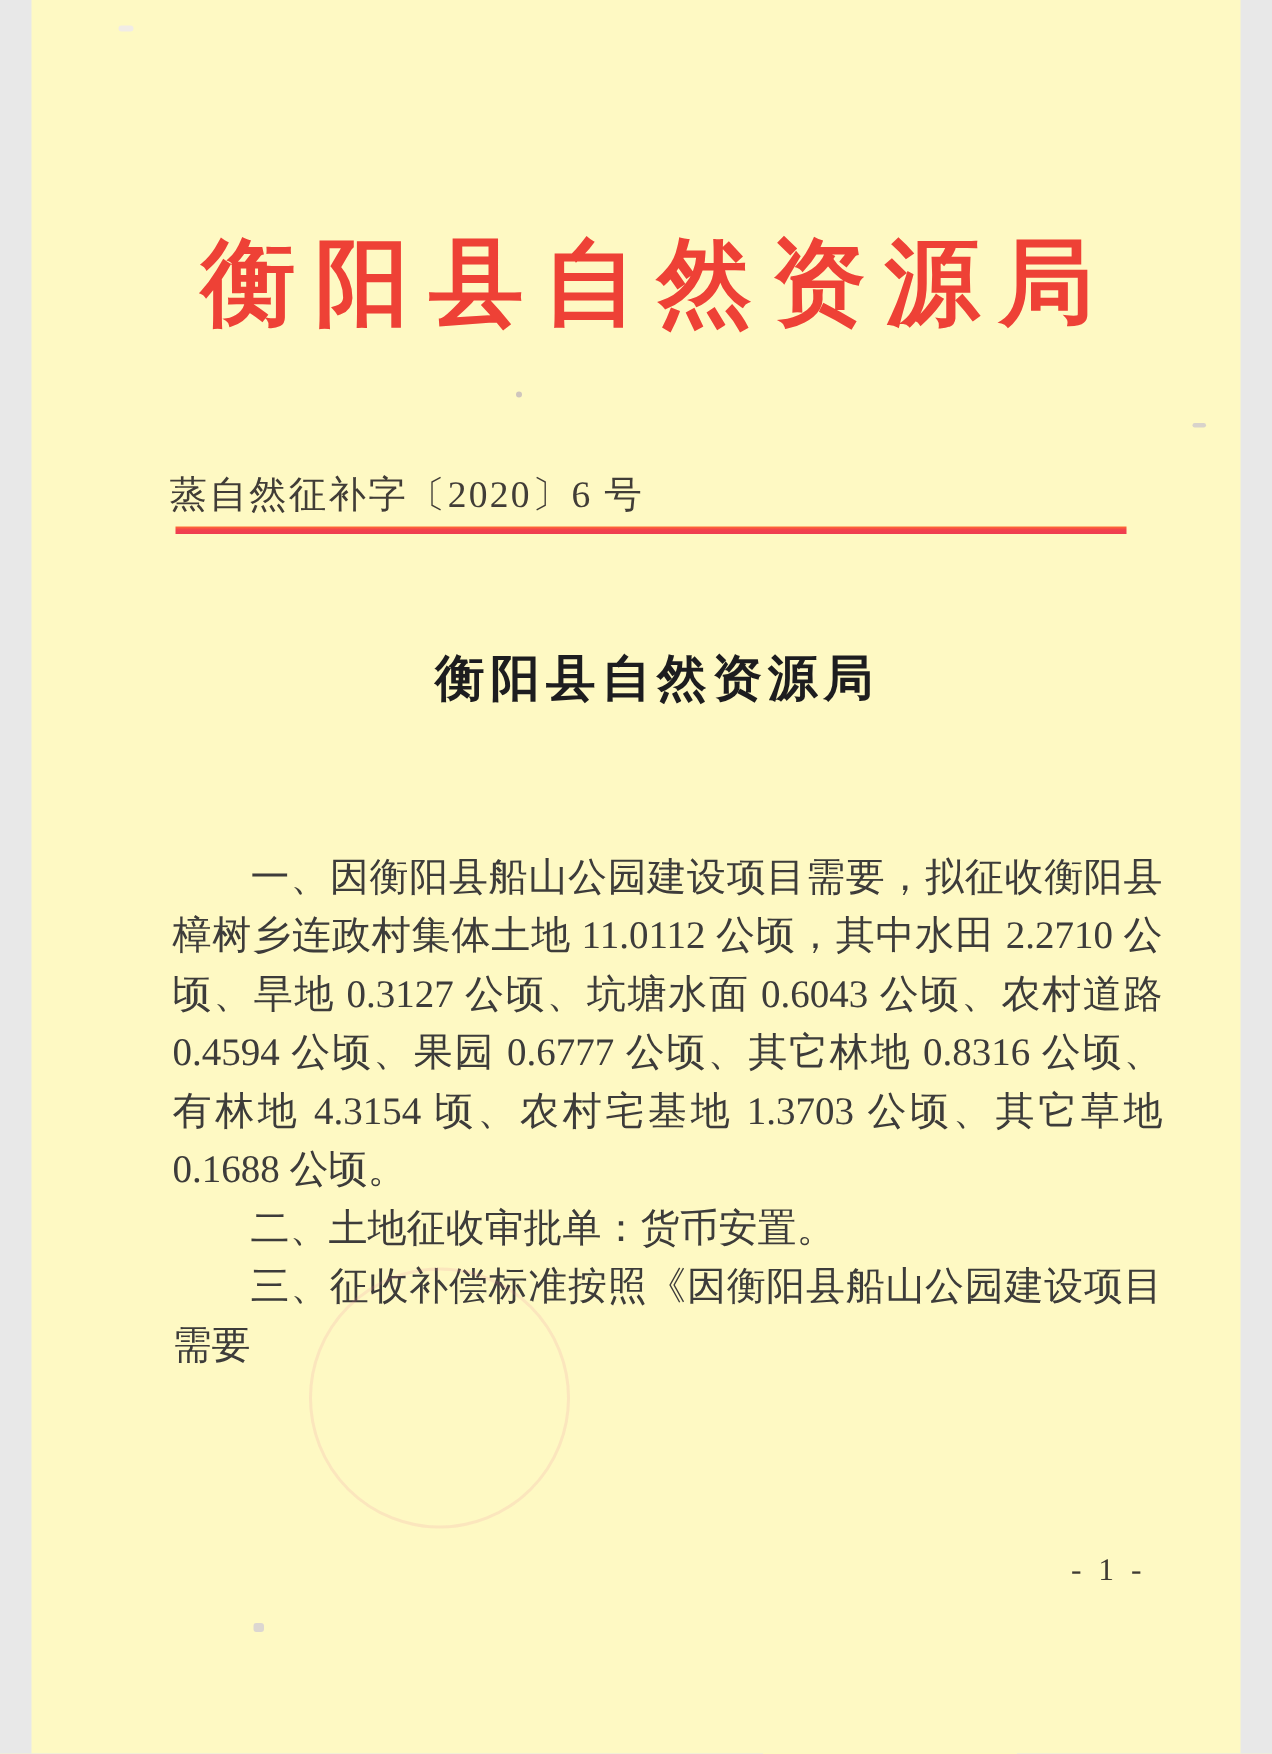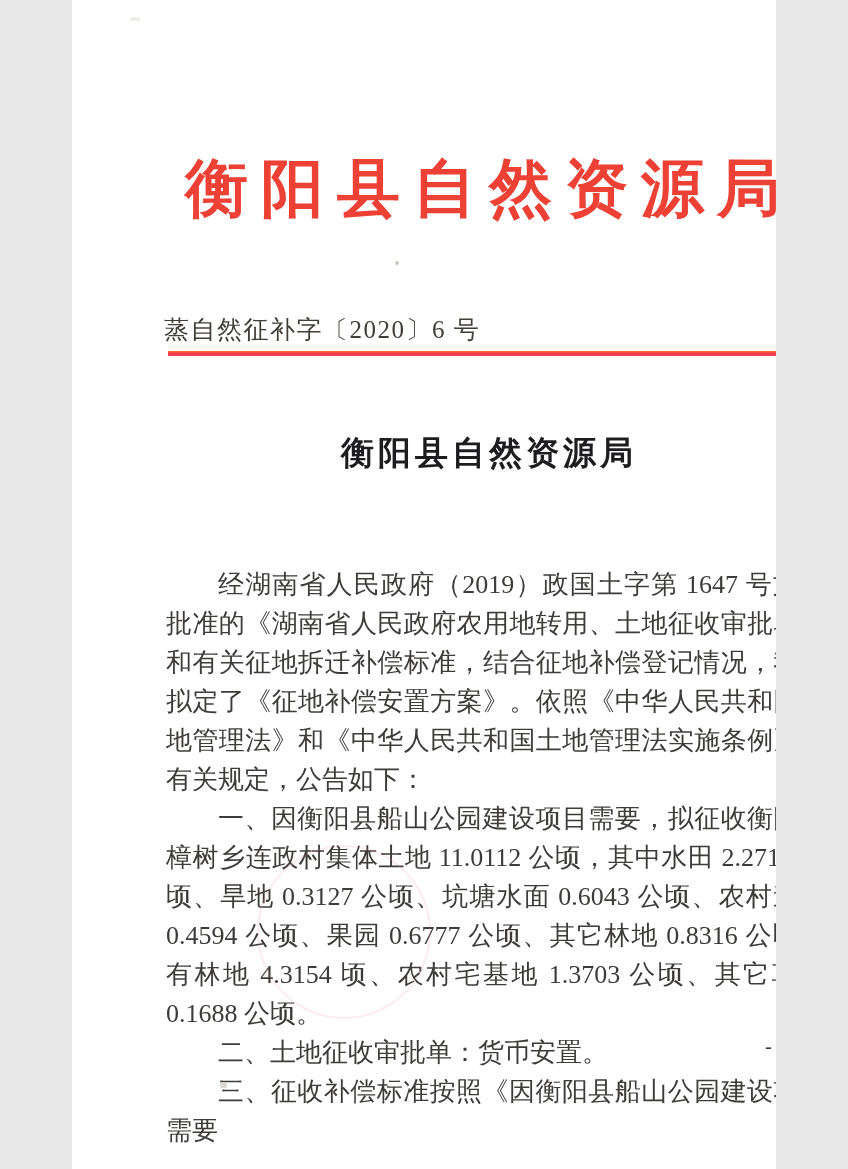--- a/index.html
+++ b/index.html
@@ -2,24 +2,24 @@
 <html><head>
 <meta charset="utf-8">
 <style>
   html, body {
     margin: 0;
     padding: 0;
     background: #e8e8e8;
   }
   .page {
     position: relative;
-    width: 704px;
+    width: 806px;
     height: 1169px;
     margin: 0 auto;
-    background: #ffffff;
+    background: #fef9c3;
     overflow: hidden;
     font-family: "Liberation Serif", "DejaVu Serif", serif;
   }
   .col {
     position: absolute;
     left: 92px;
     top: 0;
     width: 650px;
     height: 100%;
   }
@@ -120,21 +120,20 @@
 
     <div class="doc-number">蒸自然征补字〔2020〕6 号</div>
 
     <div class="red-divider"></div>
 
     <div class="doc-title">
       <div>衡阳县自然资源局</div>
     </div>
 
     <div class="body-text">
-      <p>经湖南省人民政府（2019）政国土字第 1647 号文件批准的《湖南省人民政府农用地转用、土地征收审批单》和有关征地拆迁补偿标准，结合征地补偿登记情况，我局拟定了《征地补偿安置方案》。依照《中华人民共和国土地管理法》和《中华人民共和国土地管理法实施条例》的有关规定，公告如下：</p>
       <p>一、因衡阳县船山公园建设项目需要，拟征收衡阳县樟树乡连政村集体土地 11.0112 公顷，其中水田 2.2710 公顷、旱地 0.3127 公顷、坑塘水面 0.6043 公顷、农村道路 0.4594 公顷、果园 0.6777 公顷、其它林地 0.8316 公顷、有林地 4.3154 顷、农村宅基地 1.3703 公顷、其它草地 0.1688 公顷。</p>
       <p>二、土地征收审批单：货币安置。</p>
       <p>三、征收补偿标准按照《因衡阳县船山公园建设项目需要</p>
     </div>
   </div>
 
   <div class="page-number">- 1 -</div>
 
   <div class="seal-ghost"></div>
   <div class="speck speck-a"></div>

